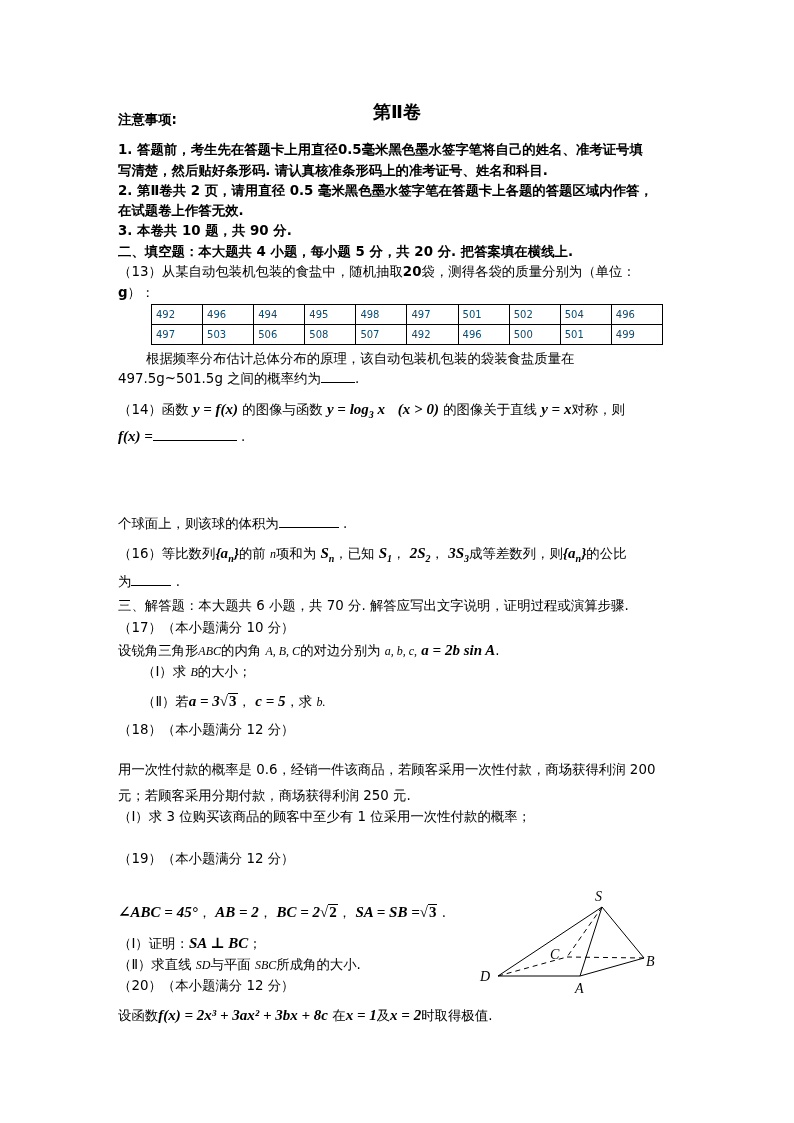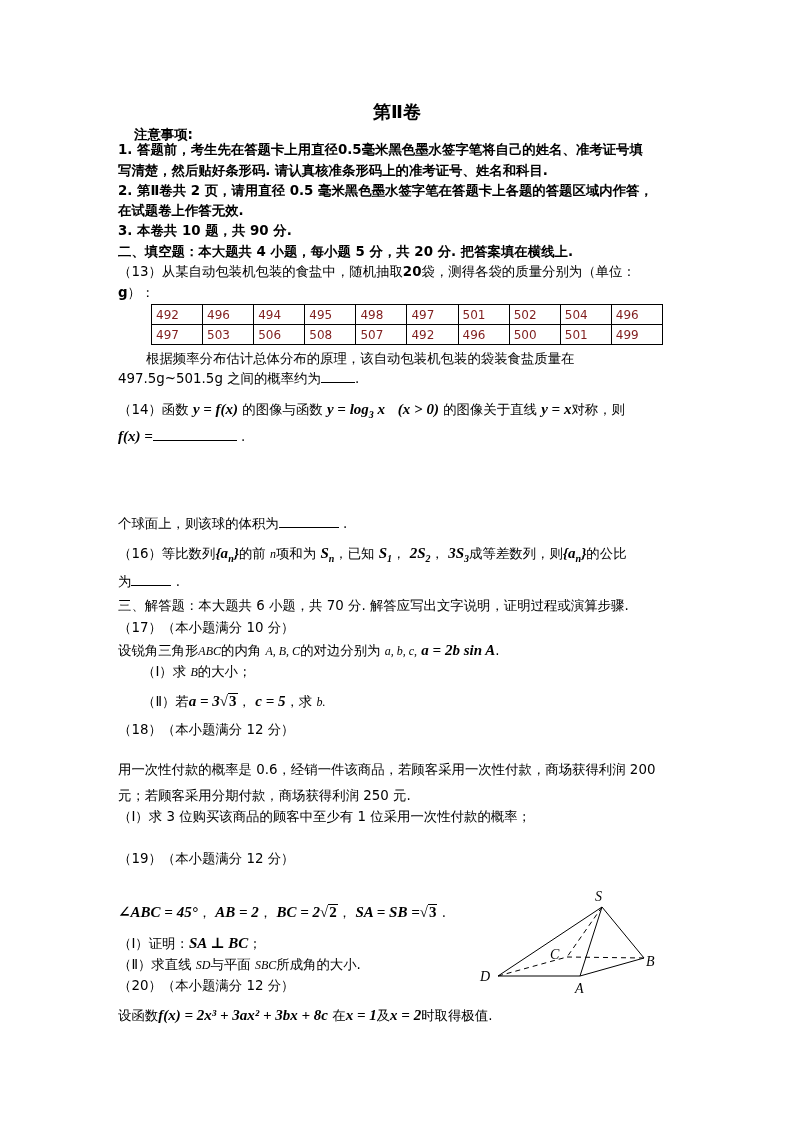--- a/index.html
+++ b/index.html
@@ -7,34 +7,34 @@
          font-family:"DejaVu Sans", "Liberation Sans", sans-serif; color:#000; }
   .page { position:absolute; left:0; top:0; width:794px; height:1123px; background:#fff; }
   .line { position:absolute; left:118px; white-space:nowrap; font-size:13.4px; line-height:18px; }
   .b { font-weight:bold; }
   .math { font-family:"Liberation Serif", "DejaVu Serif", serif; font-weight:bold; font-style:italic; font-size:15px; }
   .mathup { font-family:"Liberation Serif", "DejaVu Serif", serif; font-weight:bold; font-size:15px; }
   .ivar { font-family:"Liberation Serif", "DejaVu Serif", serif; font-style:italic; font-size:12px; }
   .blank { display:inline-block; border-bottom:1px solid #000; height:12px; vertical-align:baseline; }
   .title { position:absolute; top:100px; left:0; width:794px; text-align:center; font-weight:bold; font-size:18px; }
   table.data { position:absolute; left:151px; top:304px; width:512px; border-collapse:collapse; table-layout:fixed; }
-  table.data td { border:1px solid #000; height:19px; padding:0 0 0 4px; font-size:12px; font-family:"DejaVu Sans", sans-serif; color:#7f1d1d; }
+  table.data td { border:1px solid #000; height:19px; padding:0 0 0 4px; font-size:10px; font-family:"DejaVu Sans", sans-serif; color:#0c4a6e; }
   sub, sup { font-size:10px; }
   .sqrt { display:inline-block; border-top:1.3px solid #000; padding:0 1px; line-height:15px; }
   svg.fig { position:absolute; left:470px; top:885px; }
   svg.fig text { font-family:"Liberation Serif", "DejaVu Serif", serif; font-style:italic; font-size:14px; }
 </style>
 </head>
 <body>
 
 <div class="page">
 
   <div class="title">第Ⅱ卷</div>
 
-  <div class="line b" style="top:126px;margin-left:16px;">注意事项:</div>
+  <div class="line b" style="top:111px;">注意事项:</div>
   <div class="line b" style="top:141px;">1. 答题前，考生先在答题卡上用直径0.5毫米黑色墨水签字笔将自己的姓名、准考证号填</div>
   <div class="line b" style="top:162px;">写清楚，然后贴好条形码. 请认真核准条形码上的准考证号、姓名和科目.</div>
   <div class="line b" style="top:182px;">2. 第Ⅱ卷共 2 页，请用直径 0.5 毫米黑色墨水签字笔在答题卡上各题的答题区域内作答，</div>
   <div class="line b" style="top:202px;">在试题卷上作答无效.</div>
   <div class="line b" style="top:222px;">3. 本卷共 10 题，共 90 分.</div>
 
   <div class="line b" style="top:243px;">二、填空题：本大题共 4 小题，每小题 5 分，共 20 分. 把答案填在横线上.</div>
 
   <div class="line" style="top:263px;">
     <span>（13）从某自动包装机包装的食盐中，随机抽取</span><span class="b">20</span><span>袋，测得各袋的质量分别为（单位：</span>

